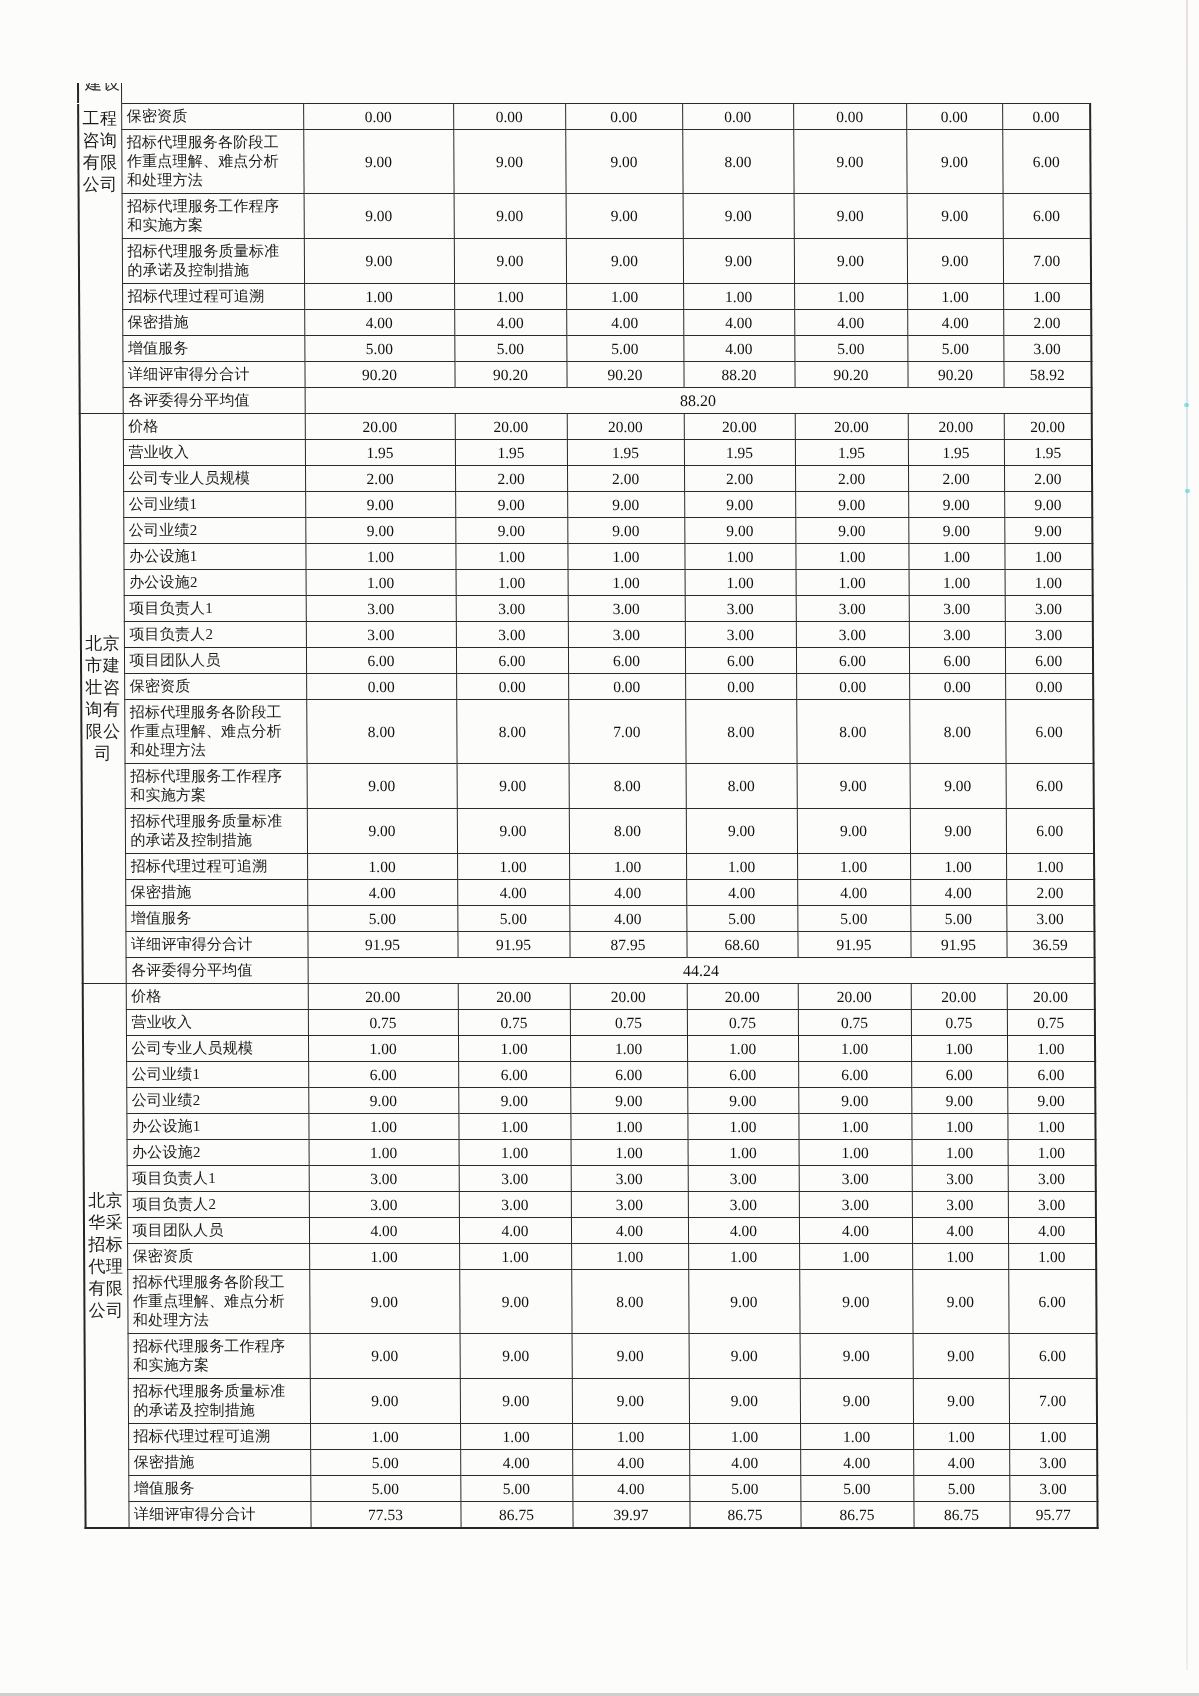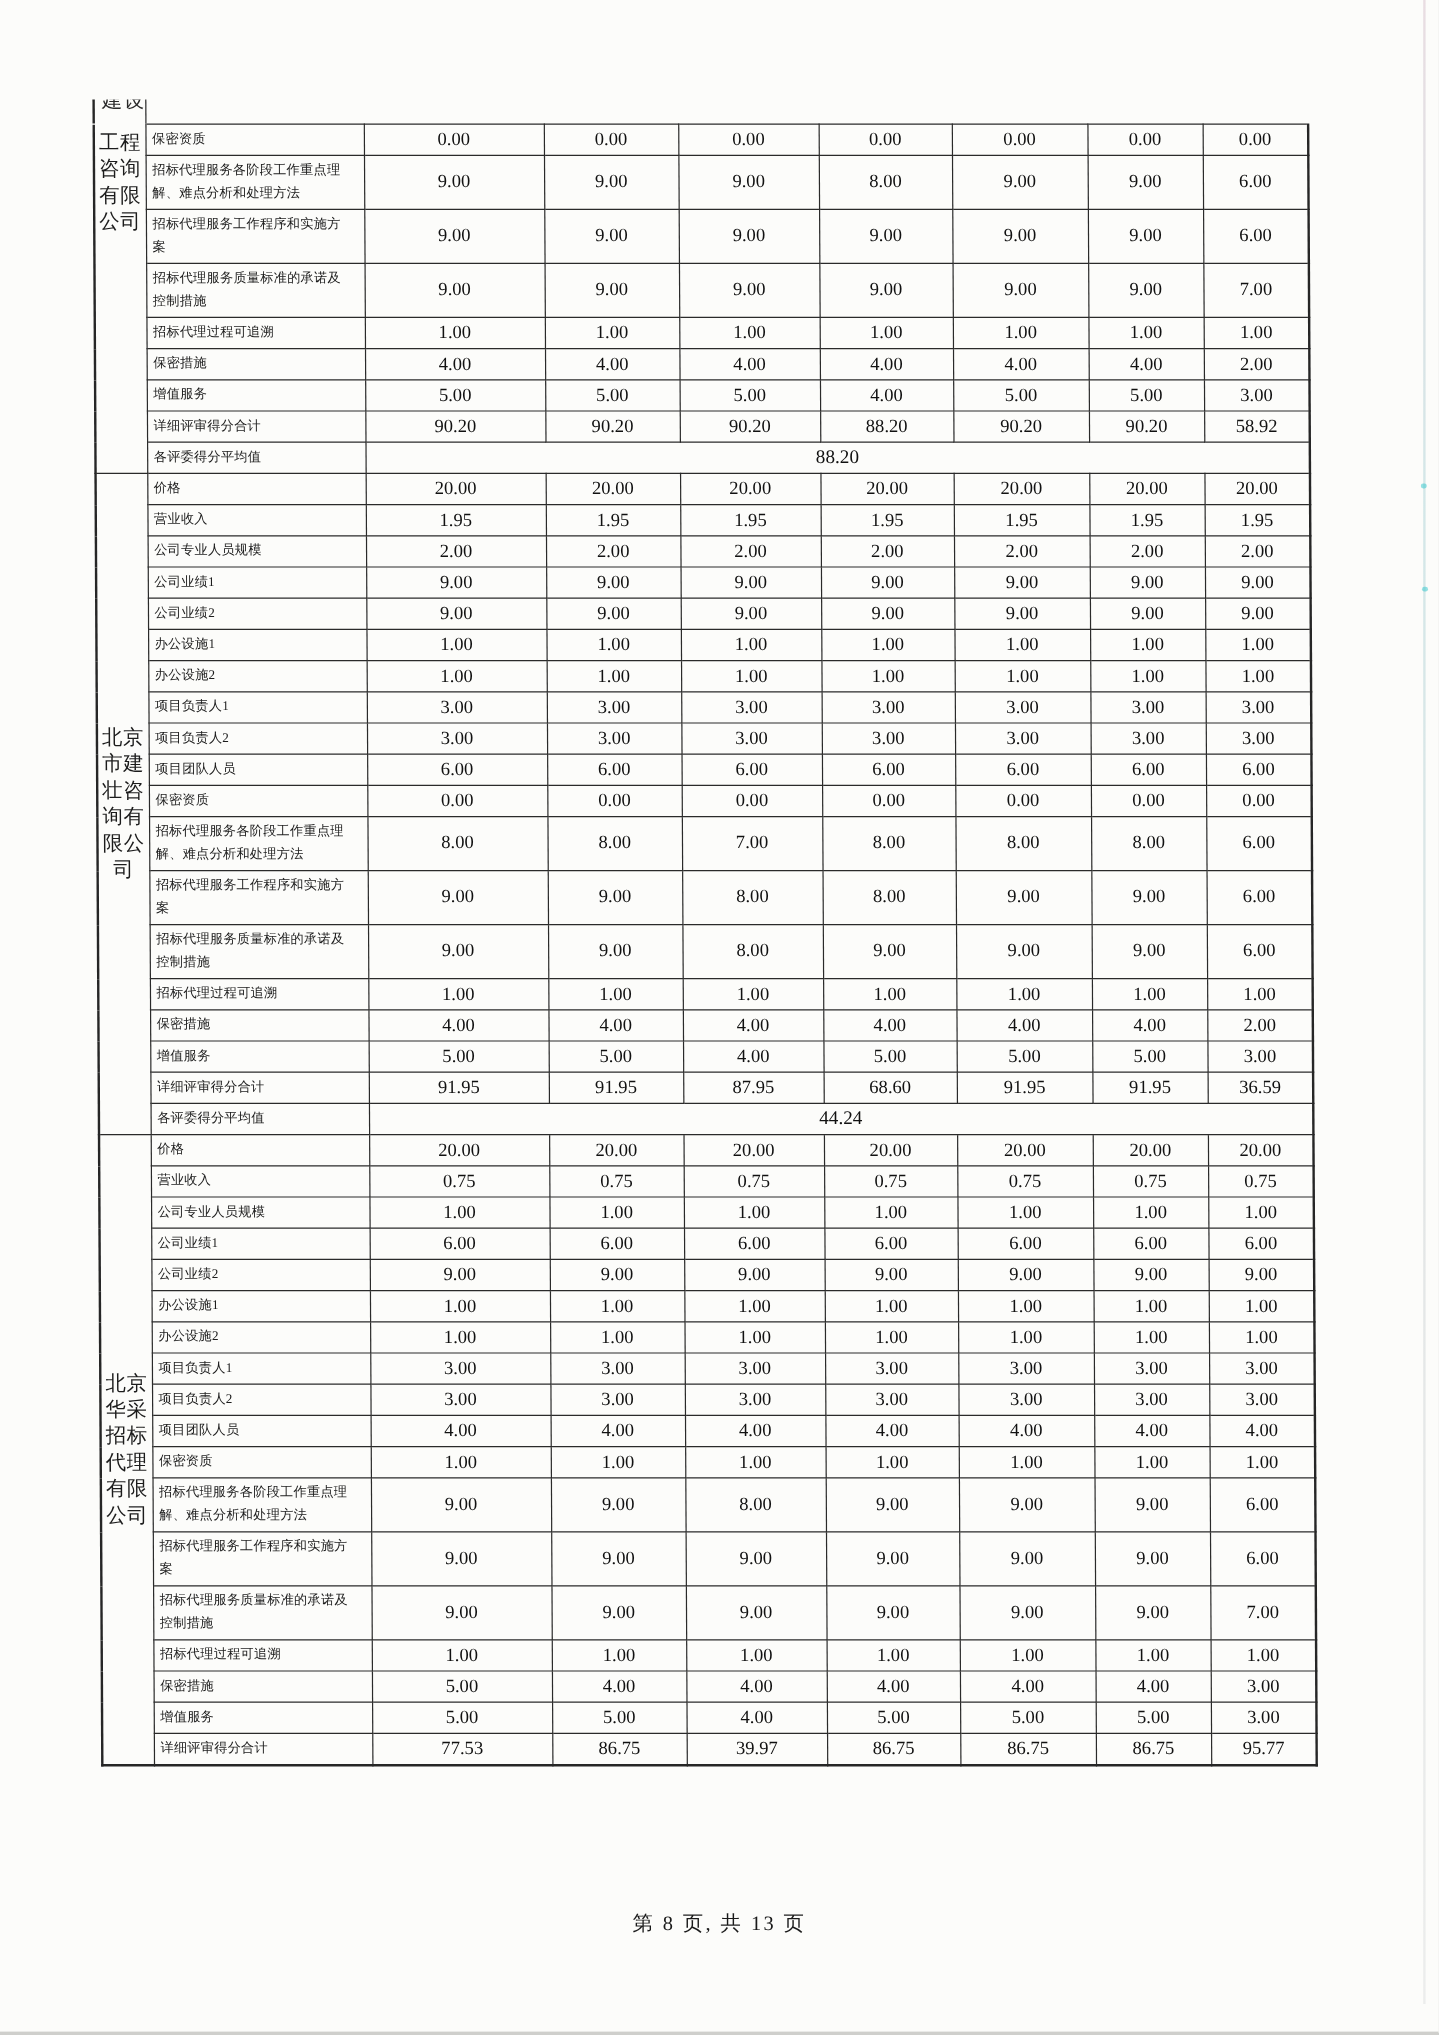--- a/index.html
+++ b/index.html
@@ -47,21 +47,21 @@
   tbody:first-child tr:first-child td{border-top:2px solid #262626;}
   td.company{
     text-align:center;
     font-size:17px;line-height:22px;
     padding:4px 1px;
     letter-spacing:.5px;
     word-break:break-all;
   }
   td.company.clipped{vertical-align:top;border-top:none !important;}
   td.crit{
-    font-size:11px;line-height:19px;
+    font-size:15px;line-height:19px;
     padding:3px 15px 3px 5px;
     letter-spacing:.2px;
     word-break:break-all;
   }
   td.num{
     font-size:15.5px;
     text-align:center;
     padding:0 2px;
     color:#111;
   }
@@ -564,20 +564,19 @@
             <td class="num">39.97</td>
             <td class="num">86.75</td>
             <td class="num">86.75</td>
             <td class="num">86.75</td>
             <td class="num">95.77</td>
           </tr>
         </tbody>
     </table>
   </div>
 
-  <div class="footer">第 8 页, 共 13 页</div>
 
   <div class="scan-line"></div>
   <div class="speck1"></div>
   <div class="speck2"></div>
   <div class="bottom-edge"></div>
 
 </div>
 
 </body></html>

